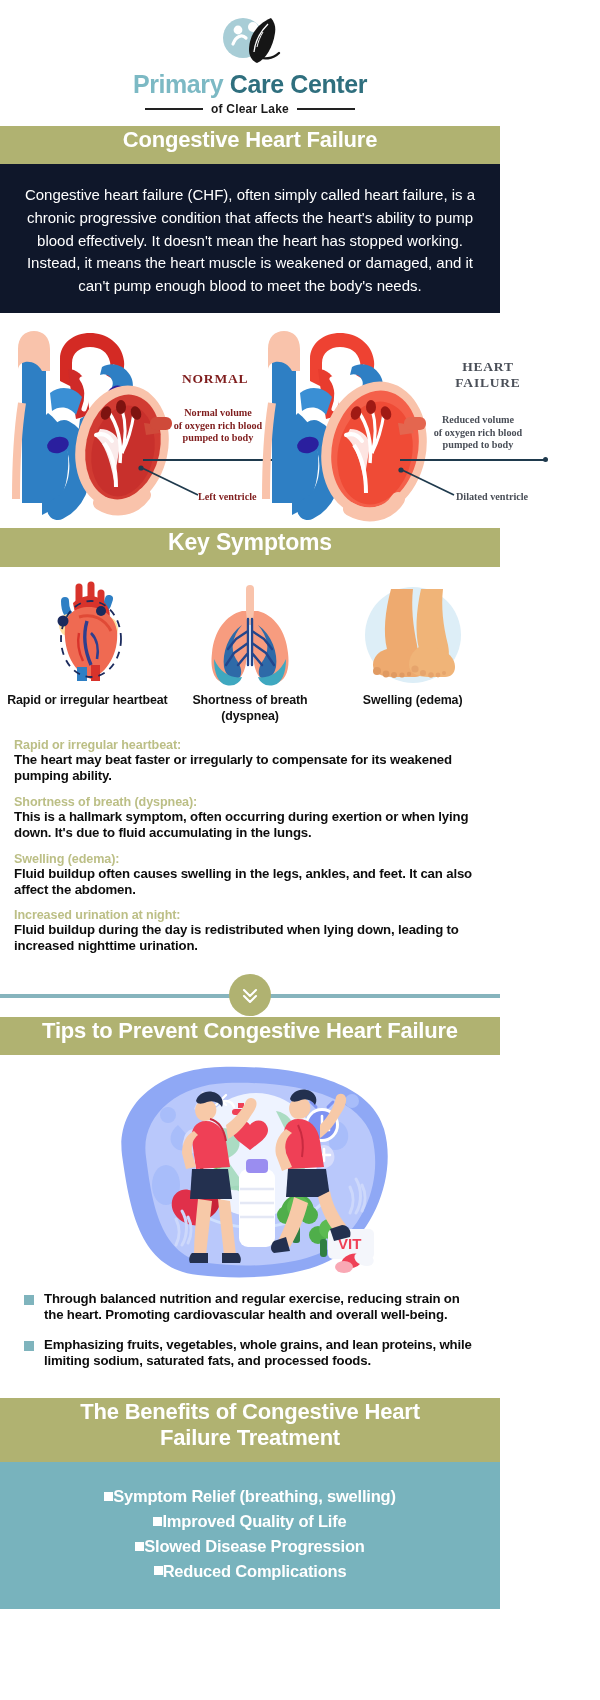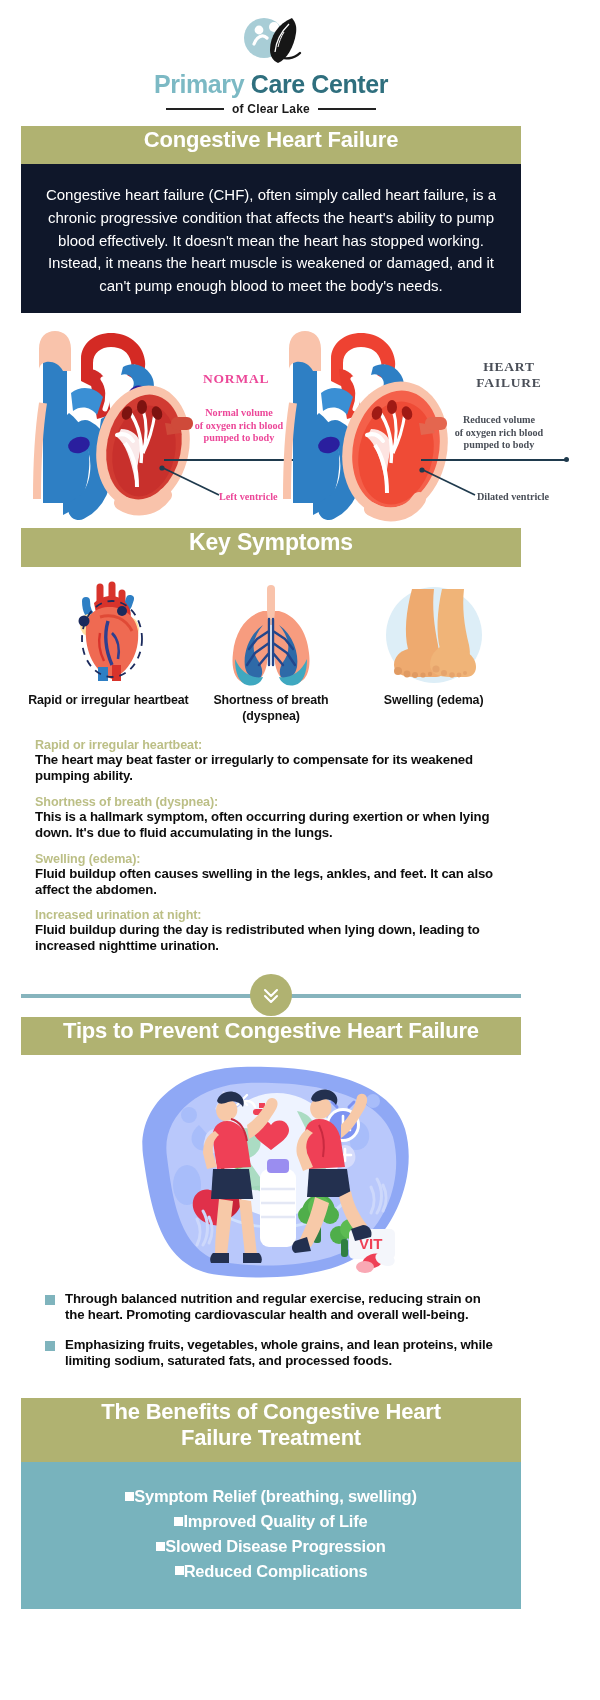--- a/index.html
+++ b/index.html
@@ -3,21 +3,21 @@
 <meta charset="utf-8">
 <style>
   * { box-sizing: border-box; margin: 0; padding: 0; }
   html, body {
     width: 600px;
     height: 1700px;
     background: #ffffff;
     font-family: "Liberation Sans", sans-serif;
     overflow: hidden;
   }
-  .page { position: relative; width: 500px; height: 1700px; background:#fff;margin-left:21px; }
+  .page { position: relative; width: 500px; height: 1700px; background:#fff; }
 
   
   .logo-block { padding: 14px 0 10px; text-align: center; }
   .logo-mark { width: 74px; height: 56px; margin: 0 auto 2px; position: relative; }
   .logo-wordmark {
     font-size: 25px; font-weight: 700; letter-spacing: -0.4px;
     color: #7cb9c4; line-height: 1;
   }
   .logo-wordmark .dark { color: #2f6f7e; }
   .logo-sub {
@@ -48,21 +48,21 @@
     font-weight: 700; font-size: 13.5px; letter-spacing: .8px; line-height: 1.18;
   }
   .heart-note {
     position: absolute; font-family: "Liberation Serif", serif;
     font-weight: 700; font-size: 10.2px; line-height: 1.25; text-align: center;
   }
   .heart-lbl {
     position: absolute; font-family: "Liberation Serif", serif;
     font-weight: 700; font-size: 10.2px; white-space: nowrap;
   }
-  .t-teal { color: #ec4899; }
+  .t-teal { color: #7f1d1d; }
   .t-slate { color: #4a4f58; }
   .lead-line { position: absolute; height: 1.6px; background: #1f3a4d; }
   .lead-line.dot::after {
     content:""; position:absolute; right:-2px; top:-1.7px;
     width:5px; height:5px; border-radius:50%; background:#1f3a4d;
   }
   .lead-diag { position: absolute; }
 
   
   .sym-row { display: flex; padding: 12px 6px 2px; }

